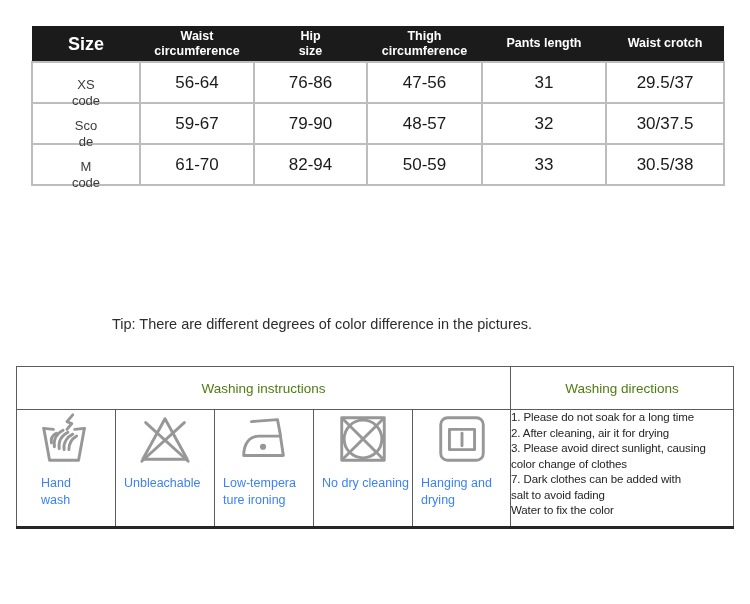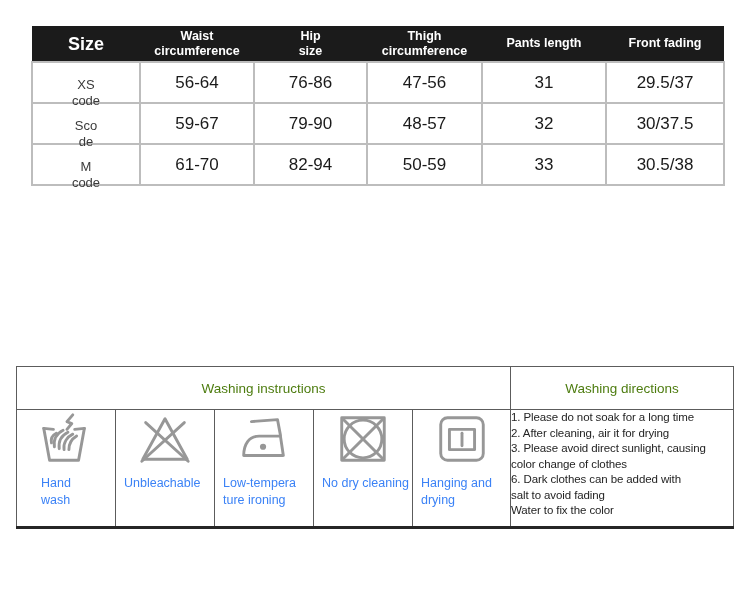--- a/index.html
+++ b/index.html
@@ -103,21 +103,21 @@
           <div class="hl">size</div>
         </th>
         <th>
           <div class="hl">Thigh</div>
           <div class="hl">circumference</div>
         </th>
         <th>
             <div class="hl">Pants length</div>
           </th>
         <th>
-            <div class="hl">Front fading</div>
+            <div class="hl">Waist crotch</div>
           </th>
       </tr>
     </thead>
     <tbody>
       <tr>
         <td class="size-cell">
           <div class="size-label two"><span>XS</span><br><span>code</span></div>
         </td>
         <td>56-64</td>
         <td>76-86</td>
@@ -141,20 +141,21 @@
         </td>
         <td>61-70</td>
         <td>82-94</td>
         <td>50-59</td>
         <td>33</td>
         <td>30.5/38</td>
       </tr>
     </tbody>
   </table>
 
+  <div class="tip">Tip: There are different degrees of color difference in the pictures.</div>
 
   <table class="wash-table">
     <colgroup>
       <col style="width:99px">
         <col style="width:99px">
         <col style="width:99px">
       <col style="width:99px">
         <col style="width:98px">
         <col style="width:223px">
     </colgroup>
@@ -217,21 +218,21 @@
             <path d="M30 24 L30 37"></path>
           </svg>
           <div class="icon-label"><span>Hanging and</span><br><span>drying</span></div>
         </td>
 
         <td class="dir-cell">
           <div class="dir-line">1. Please do not soak for a long time</div>
           <div class="dir-line">2. After cleaning, air it for drying</div>
           <div class="dir-line">3. Please avoid direct sunlight, causing</div>
           <div class="dir-line">color change of clothes</div>
-          <div class="dir-line">6. Dark clothes can be added with</div>
+          <div class="dir-line">7. Dark clothes can be added with</div>
           <div class="dir-line">salt to avoid fading</div>
           <div class="dir-line">Water to fix the color</div>
         </td>
 
       </tr>
     </tbody>
   </table>
 
 </div>
 

